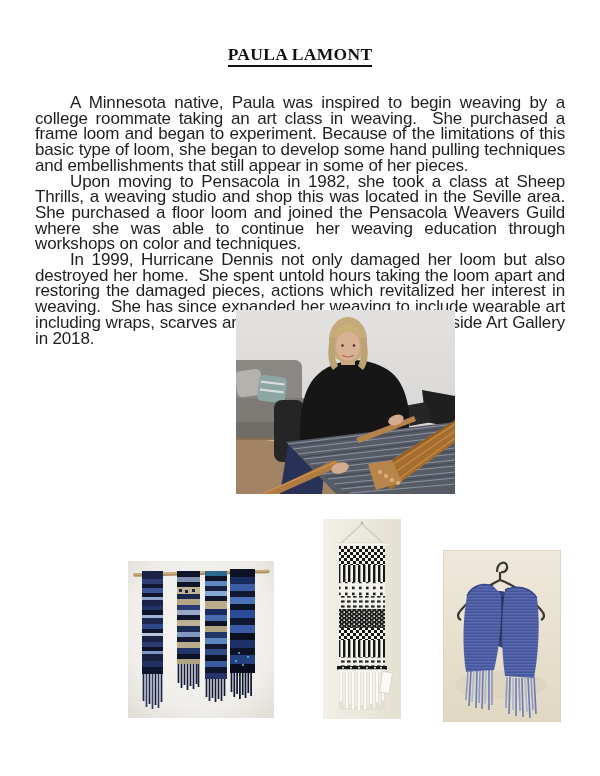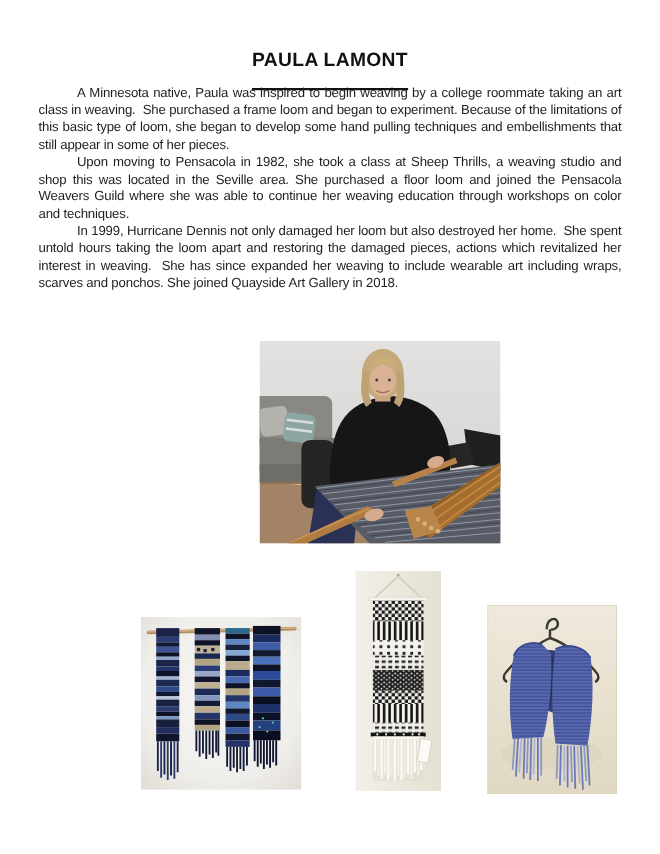--- a/index.html
+++ b/index.html
@@ -5,25 +5,25 @@
 <style>
   html,body{margin:0;padding:0;}
   body{
     width:600px;height:776px;position:relative;overflow:hidden;
     background:#ffffff;
     font-family:"Liberation Sans", sans-serif;
   }
   .page-title{position:absolute;top:31px;left:0;right:0;text-align:center;margin:0;}
   .page-title span{
     font-size:17.5px;font-weight:bold;color:#121212;letter-spacing:.3px;
-    border-bottom:2px solid #121212;padding-bottom:16px;
+    border-bottom:2px solid #121212;padding-bottom:1px;font-family:Liberation Serif, serif;
   }
   .bio{
-    position:absolute;top:77px;left:35px;width:530px;
-    color:#1e1e1e;font-size:12px;line-height:15.7px;letter-spacing:-0.15px;
+    position:absolute;top:95px;left:35px;width:530px;
+    color:#1e1e1e;font-size:17px;line-height:15.7px;letter-spacing:-0.15px;
     text-align:justify;
   }
   .bio p{margin:0;text-indent:35px;white-space:pre-wrap;}
   .fig{position:absolute;}
   .fig svg{display:block;width:100%;height:100%;}
   .fig-portrait{left:196px;top:294px;width:219px;height:184px;}
   .fig-a1{left:88px;top:545px;width:146px;height:157px;}
   .fig-a2{left:283px;top:503px;width:78px;height:200px;}
   .fig-a3{left:403px;top:534px;width:118px;height:172px;}
 </style>

